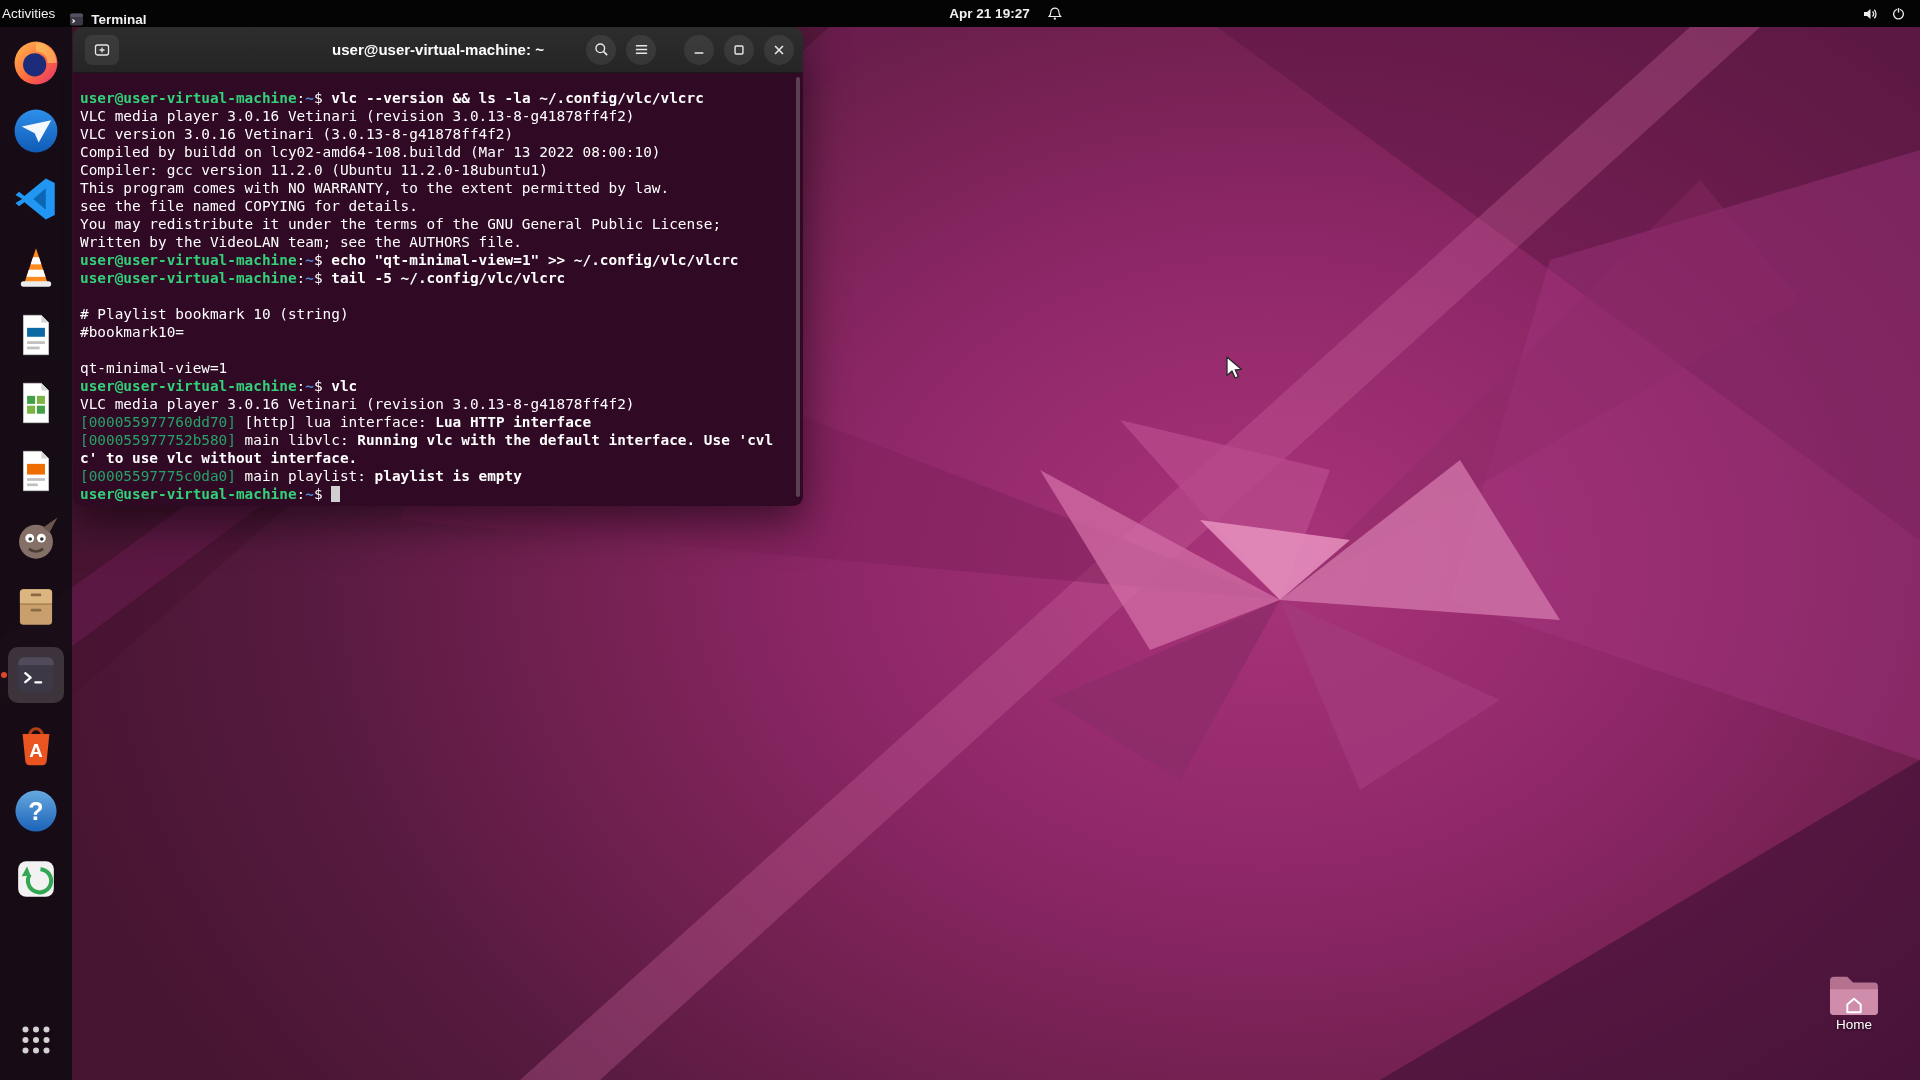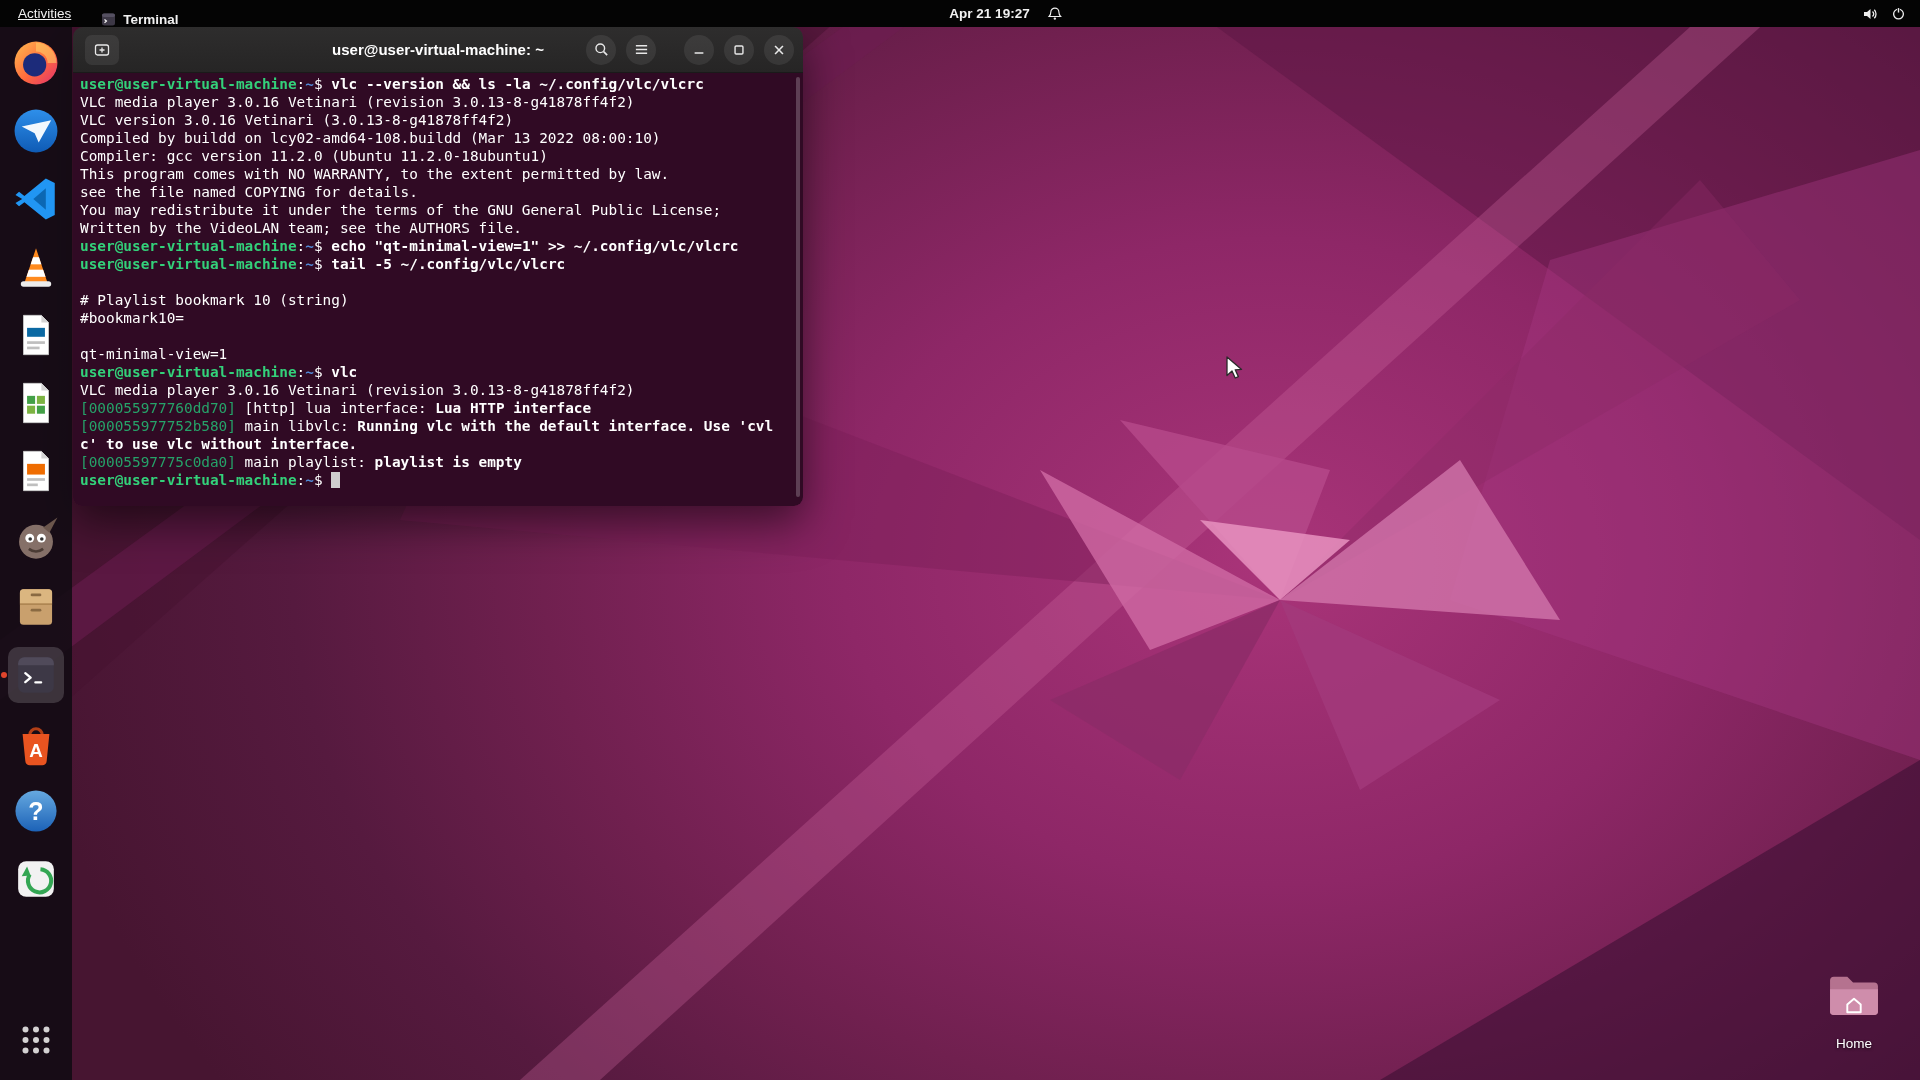--- a/index.html
+++ b/index.html
@@ -10,21 +10,21 @@
   .wallpaper { position:absolute; inset:0; z-index:0;
     background:
       radial-gradient(1250px 950px at 66% 52%, #a93479 0%, #8e2767 34%, #70204f 58%, #561a3f 78%, #471531 100%),
       #471531; }
   .wallpaper svg { position:absolute; inset:0; width:100%; height:100%; }
 
   
   .topbar { position:absolute; top:0; left:0; width:1920px; height:27px;
     background:var(--topbar-bg,#040404); color:#f1f1f1; z-index:60;
     display:flex; align-items:center; font-size:13.5px; }
-  .tb-activities { padding:0 18px; height:100%; display:flex; align-items:center; cursor:default;text-decoration:underline; }
+  .tb-activities { padding:0 2px; height:100%; display:flex; align-items:center; cursor:default; }
   .tb-app { display:flex; align-items:flex-end; gap:7px; padding:0 12px; height:100%; font-weight:bold; }
   .tb-center { position:absolute; left:calc(50% + 46px); transform:translateX(-50%);
     display:flex; align-items:center; gap:18px; height:100%; font-weight:bold; }
   .tb-right { margin-left:auto; display:flex; align-items:center; gap:13px; padding:0 14px; height:100%; }
   .tb-icon { display:flex; align-items:center; }
 
   
   .dock { position:absolute; left:0; top:27px; width:72px; height:1053px; z-index:40;
     background:rgba(16,12,18,.87); display:flex; flex-direction:column; align-items:center;
     padding-top:8px; gap:12px; }
@@ -45,35 +45,35 @@
   .hb-title { position:absolute; left:50%; transform:translateX(-50%); color:#ffffff;
     font-weight:bold; font-size:15px; white-space:nowrap; }
   .hb-left { margin-left:12px; }
   .hb-right { margin-left:auto; display:flex; align-items:center; gap:10px; margin-right:9px; }
   .hbtn { width:30px; height:30px; border-radius:50%; border:none; cursor:pointer;
     background:rgba(255,255,255,.08); display:flex; align-items:center; justify-content:center; }
   .hbtn.newtab { width:34px; border-radius:7px; }
   .hb-gap { width:8px; }
 
   .term-body { flex:1; background:var(--terminal-bg,#300a24); position:relative;
-    padding:2px 0 0 7px; cursor:text; }
+    padding:16px 0 0 7px; cursor:text; }
   .tline { min-height:18px; height:18px; white-space:pre; color:var(--terminal-fg,#fff);
     font-family:"DejaVu Sans Mono", monospace; font-size:14.4px; line-height:18px; }
   .s-prompt { color:var(--prompt-green,#33d17a); font-weight:bold; }
   .s-path   { color:var(--path-blue,#5189d6); font-weight:bold; }
   .s-cmd    { font-weight:bold; }
   .s-bold   { font-weight:bold; }
   .s-green  { color:var(--log-id-green,#26a269);margin-top:32px; }
   .s-cursor { background:#cfcfcf; }
   .scrollbar { position:absolute; right:3px; top:4px; width:4px; height:420px;
     border-radius:2px; background:rgba(255,255,255,.22); cursor:pointer; }
 
   
   .home-shortcut { position:absolute; left:1810px; top:971px; width:88px; z-index:10;
-    display:flex; flex-direction:column; align-items:center; gap:19px; cursor:pointer; }
+    display:flex; flex-direction:column; align-items:center; gap:0; cursor:pointer; }
   .home-label { color:#fff; font-size:13.5px; text-shadow:0 1px 3px rgba(0,0,0,.75); }
 
   
   .mouse { position:absolute; left:1224px; top:356px; z-index:100; pointer-events:none; }
 </style>
 </head>
 <body>
 
 <div class="wallpaper">
   <svg viewBox="0 0 1920 1080" preserveAspectRatio="none">

